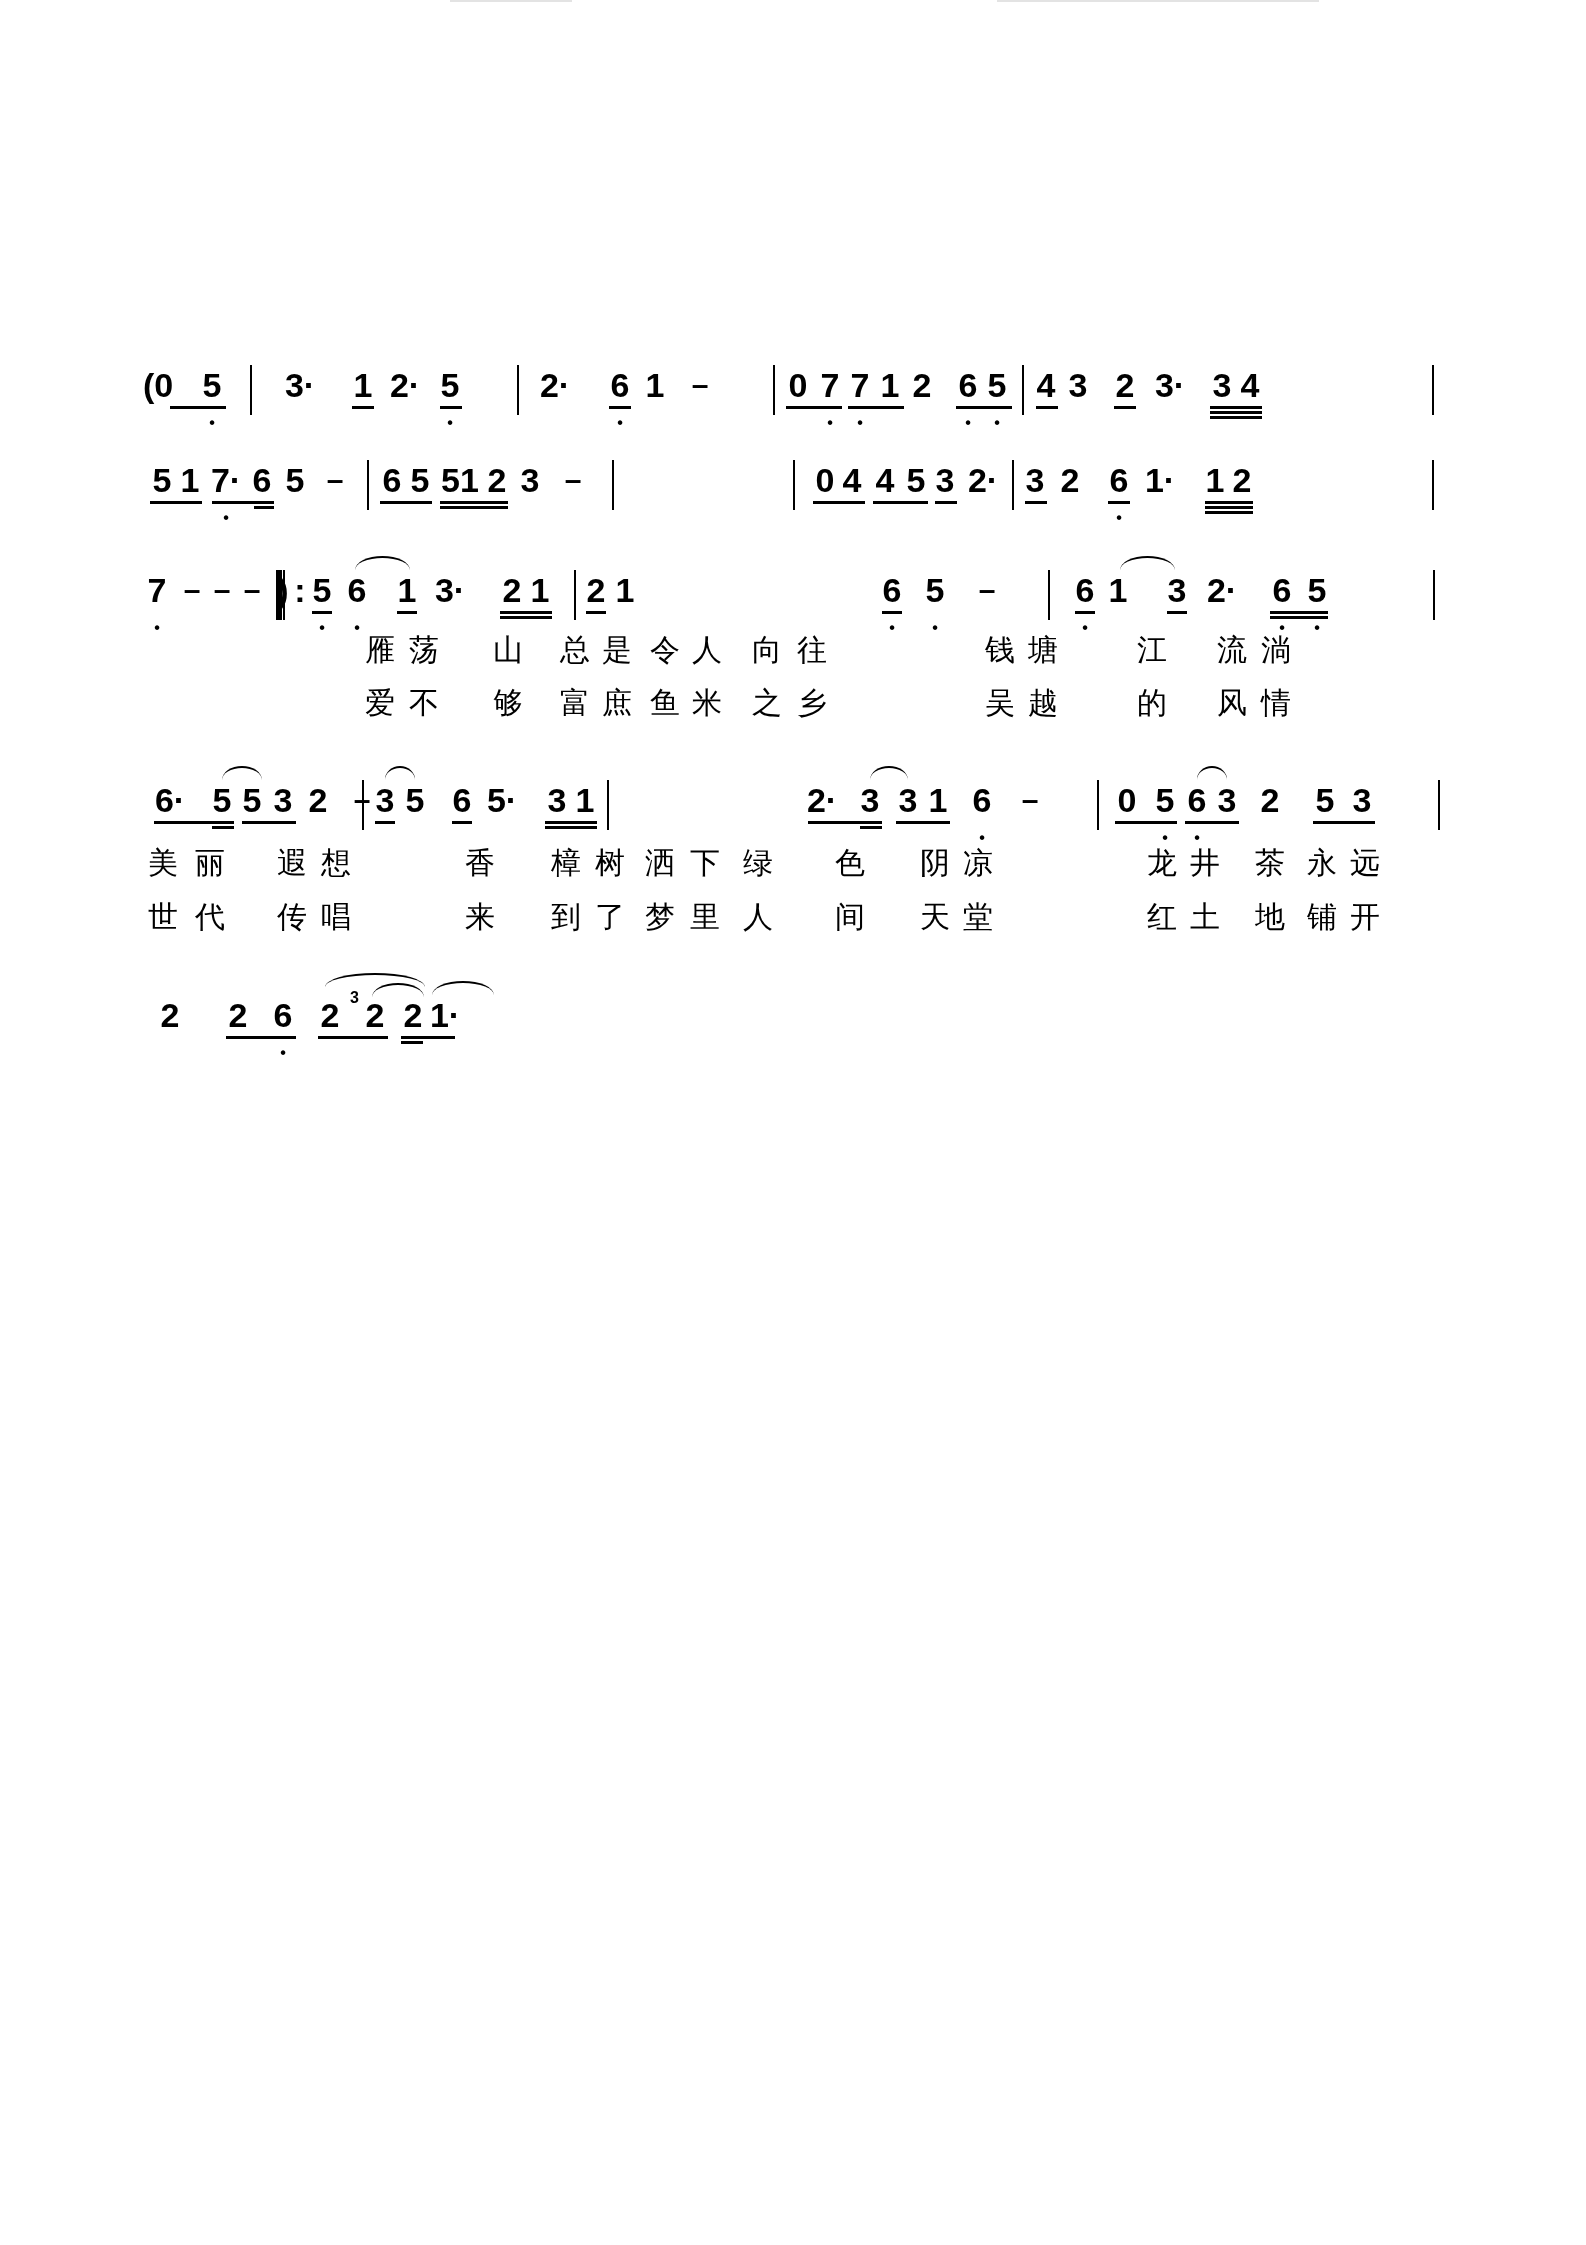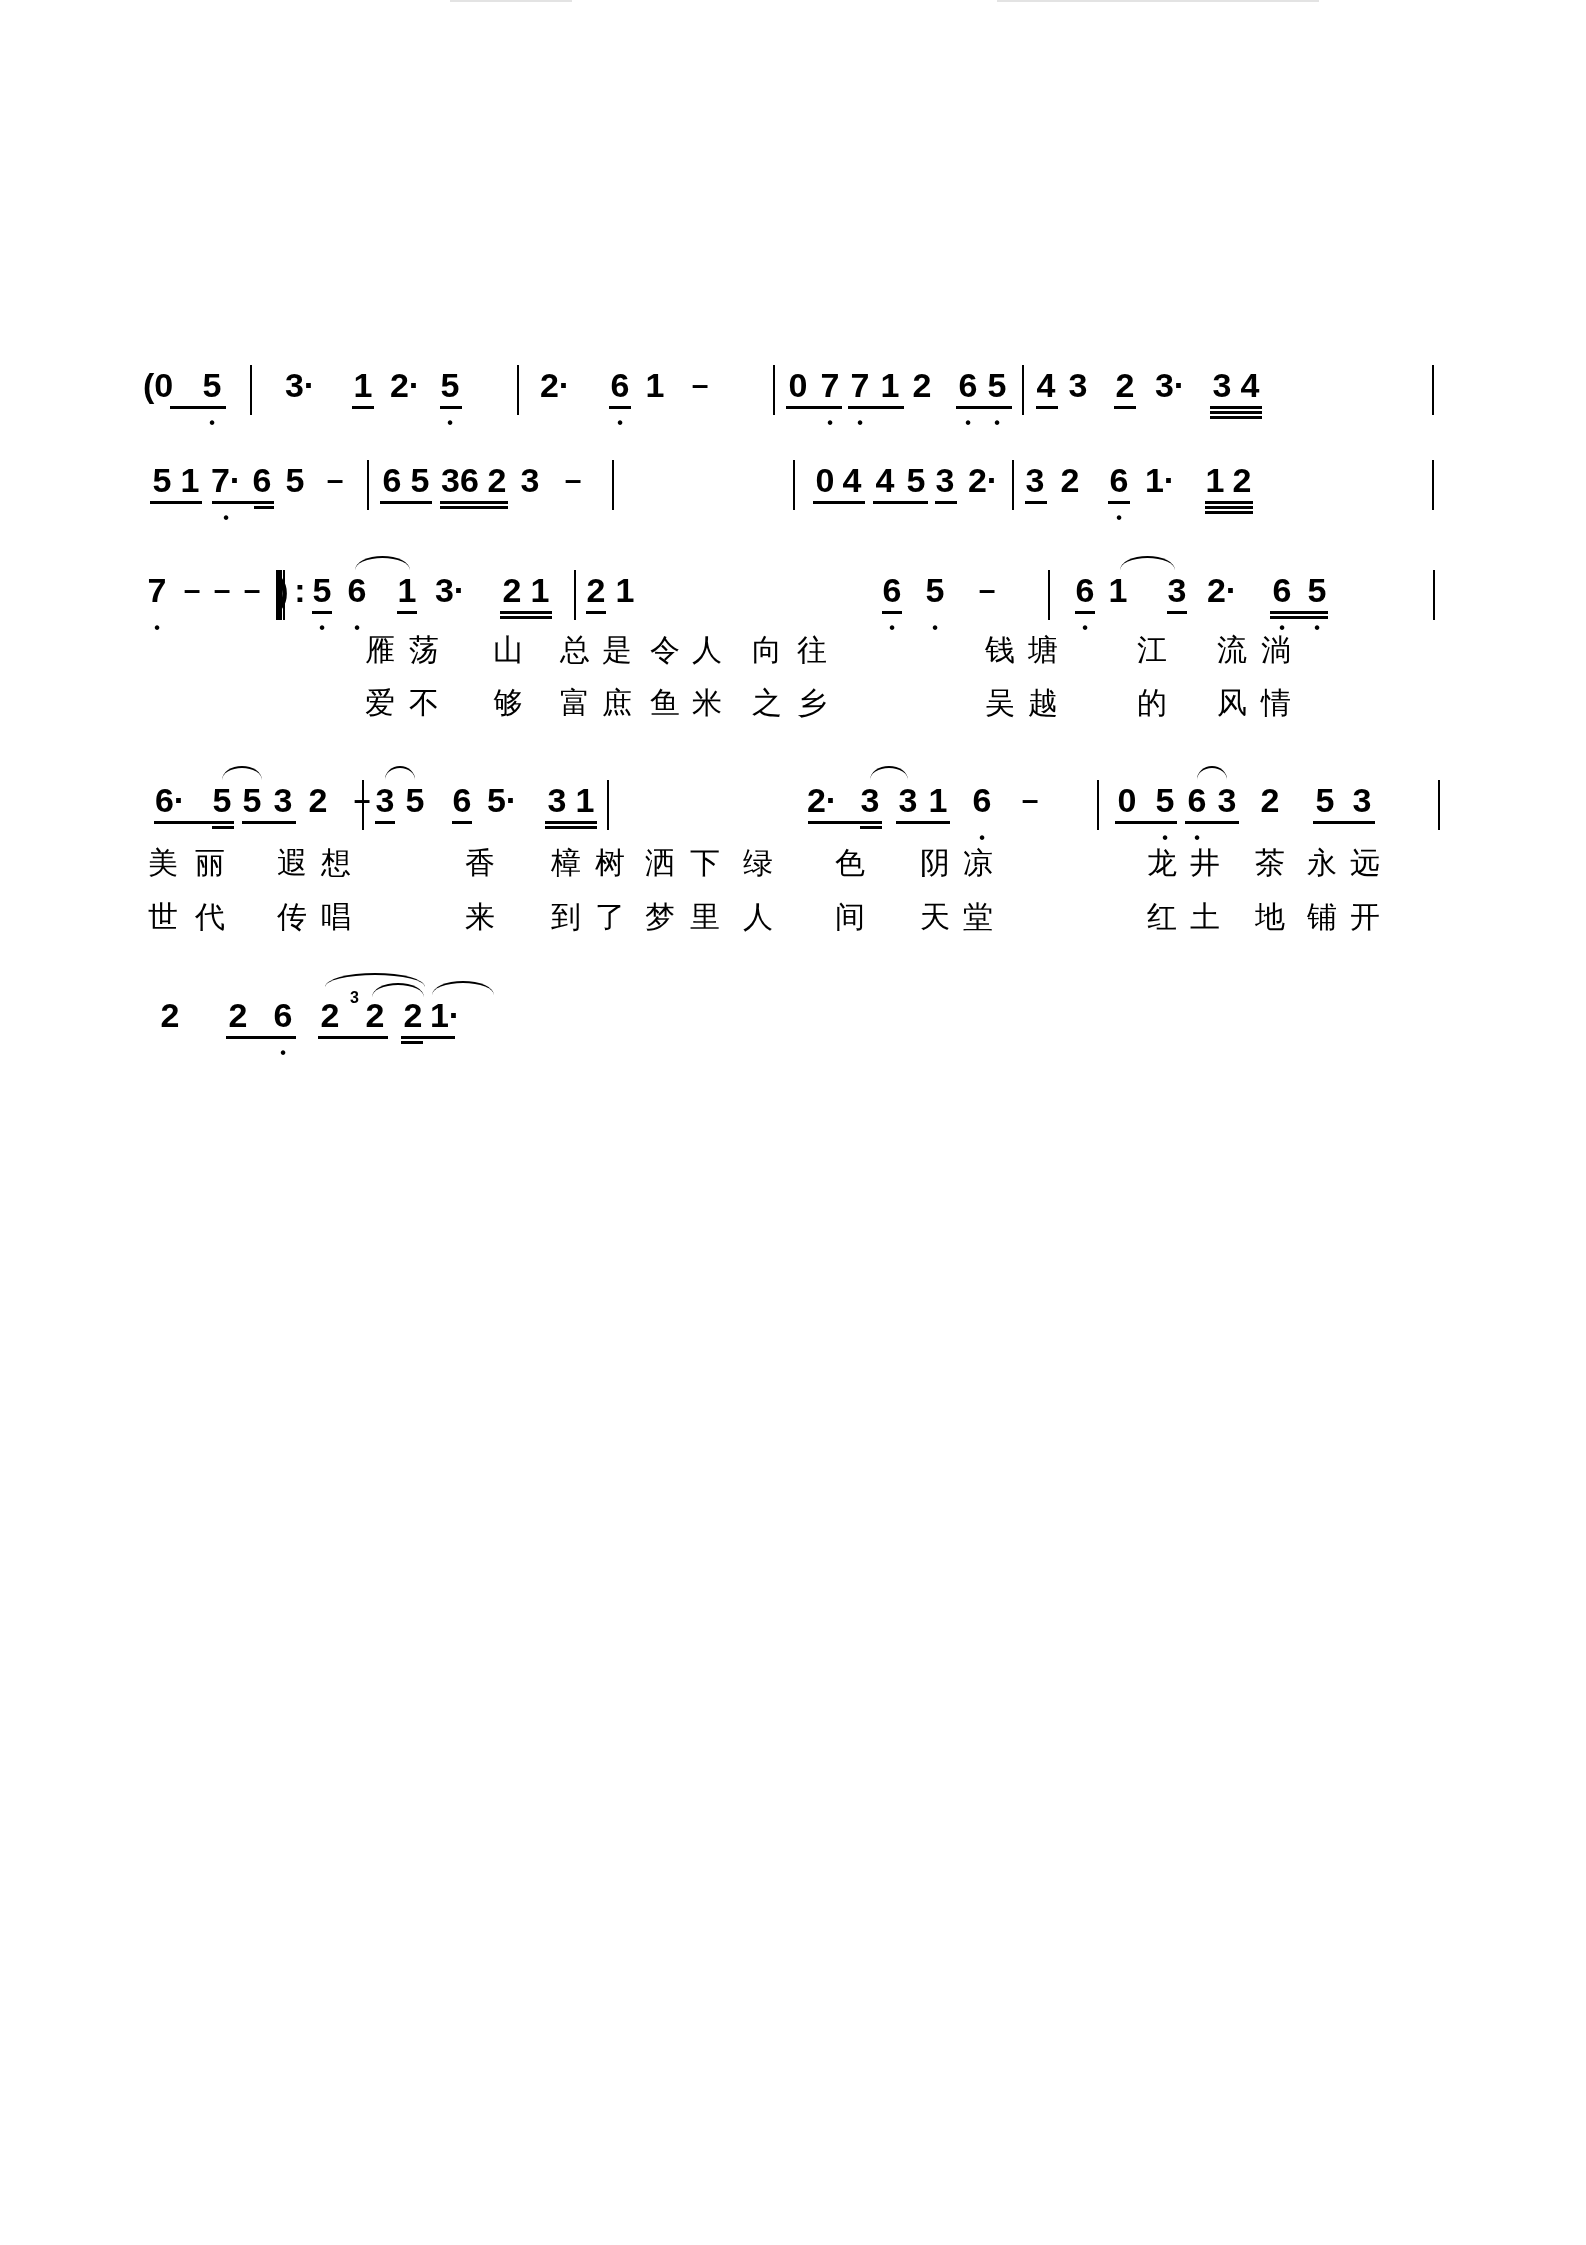--- a/index.html
+++ b/index.html
@@ -93,21 +93,21 @@
   <span class="tok dot-below" style="left:226px">7·</span>
   <span class="tok" style="left:262px">6</span>
   <div class="uline" style="left:212px;width:62px;top:41px"></div>
   <div class="uline" style="left:254px;width:20px;top:46px"></div>
   <span class="tok" style="left:295px">5</span>
   <span class="tok dash" style="left:335px">–</span>
   <div class="bar" style="left:367px;top:0;height:50px"></div>
   <span class="tok" style="left:392px">6</span>
   <span class="tok" style="left:420px">5</span>
   <div class="uline" style="left:380px;width:52px;top:41px"></div>
-  <span class="tok" style="left:460px">36</span>
+  <span class="tok" style="left:460px">51</span>
   <span class="tok" style="left:497px">2</span>
   <div class="uline" style="left:440px;width:68px;top:41px"></div>
   <div class="uline" style="left:440px;width:68px;top:46px"></div>
   <span class="tok" style="left:530px">3</span>
   <span class="tok dash" style="left:573px">–</span>
   <div class="bar" style="left:612px;top:0;height:50px"></div>
   <span class="tok" style="left:825px">0</span>
   <span class="tok" style="left:852px">4</span>
   <div class="uline" style="left:813px;width:52px;top:41px"></div>
   <span class="tok" style="left:885px">4</span>

